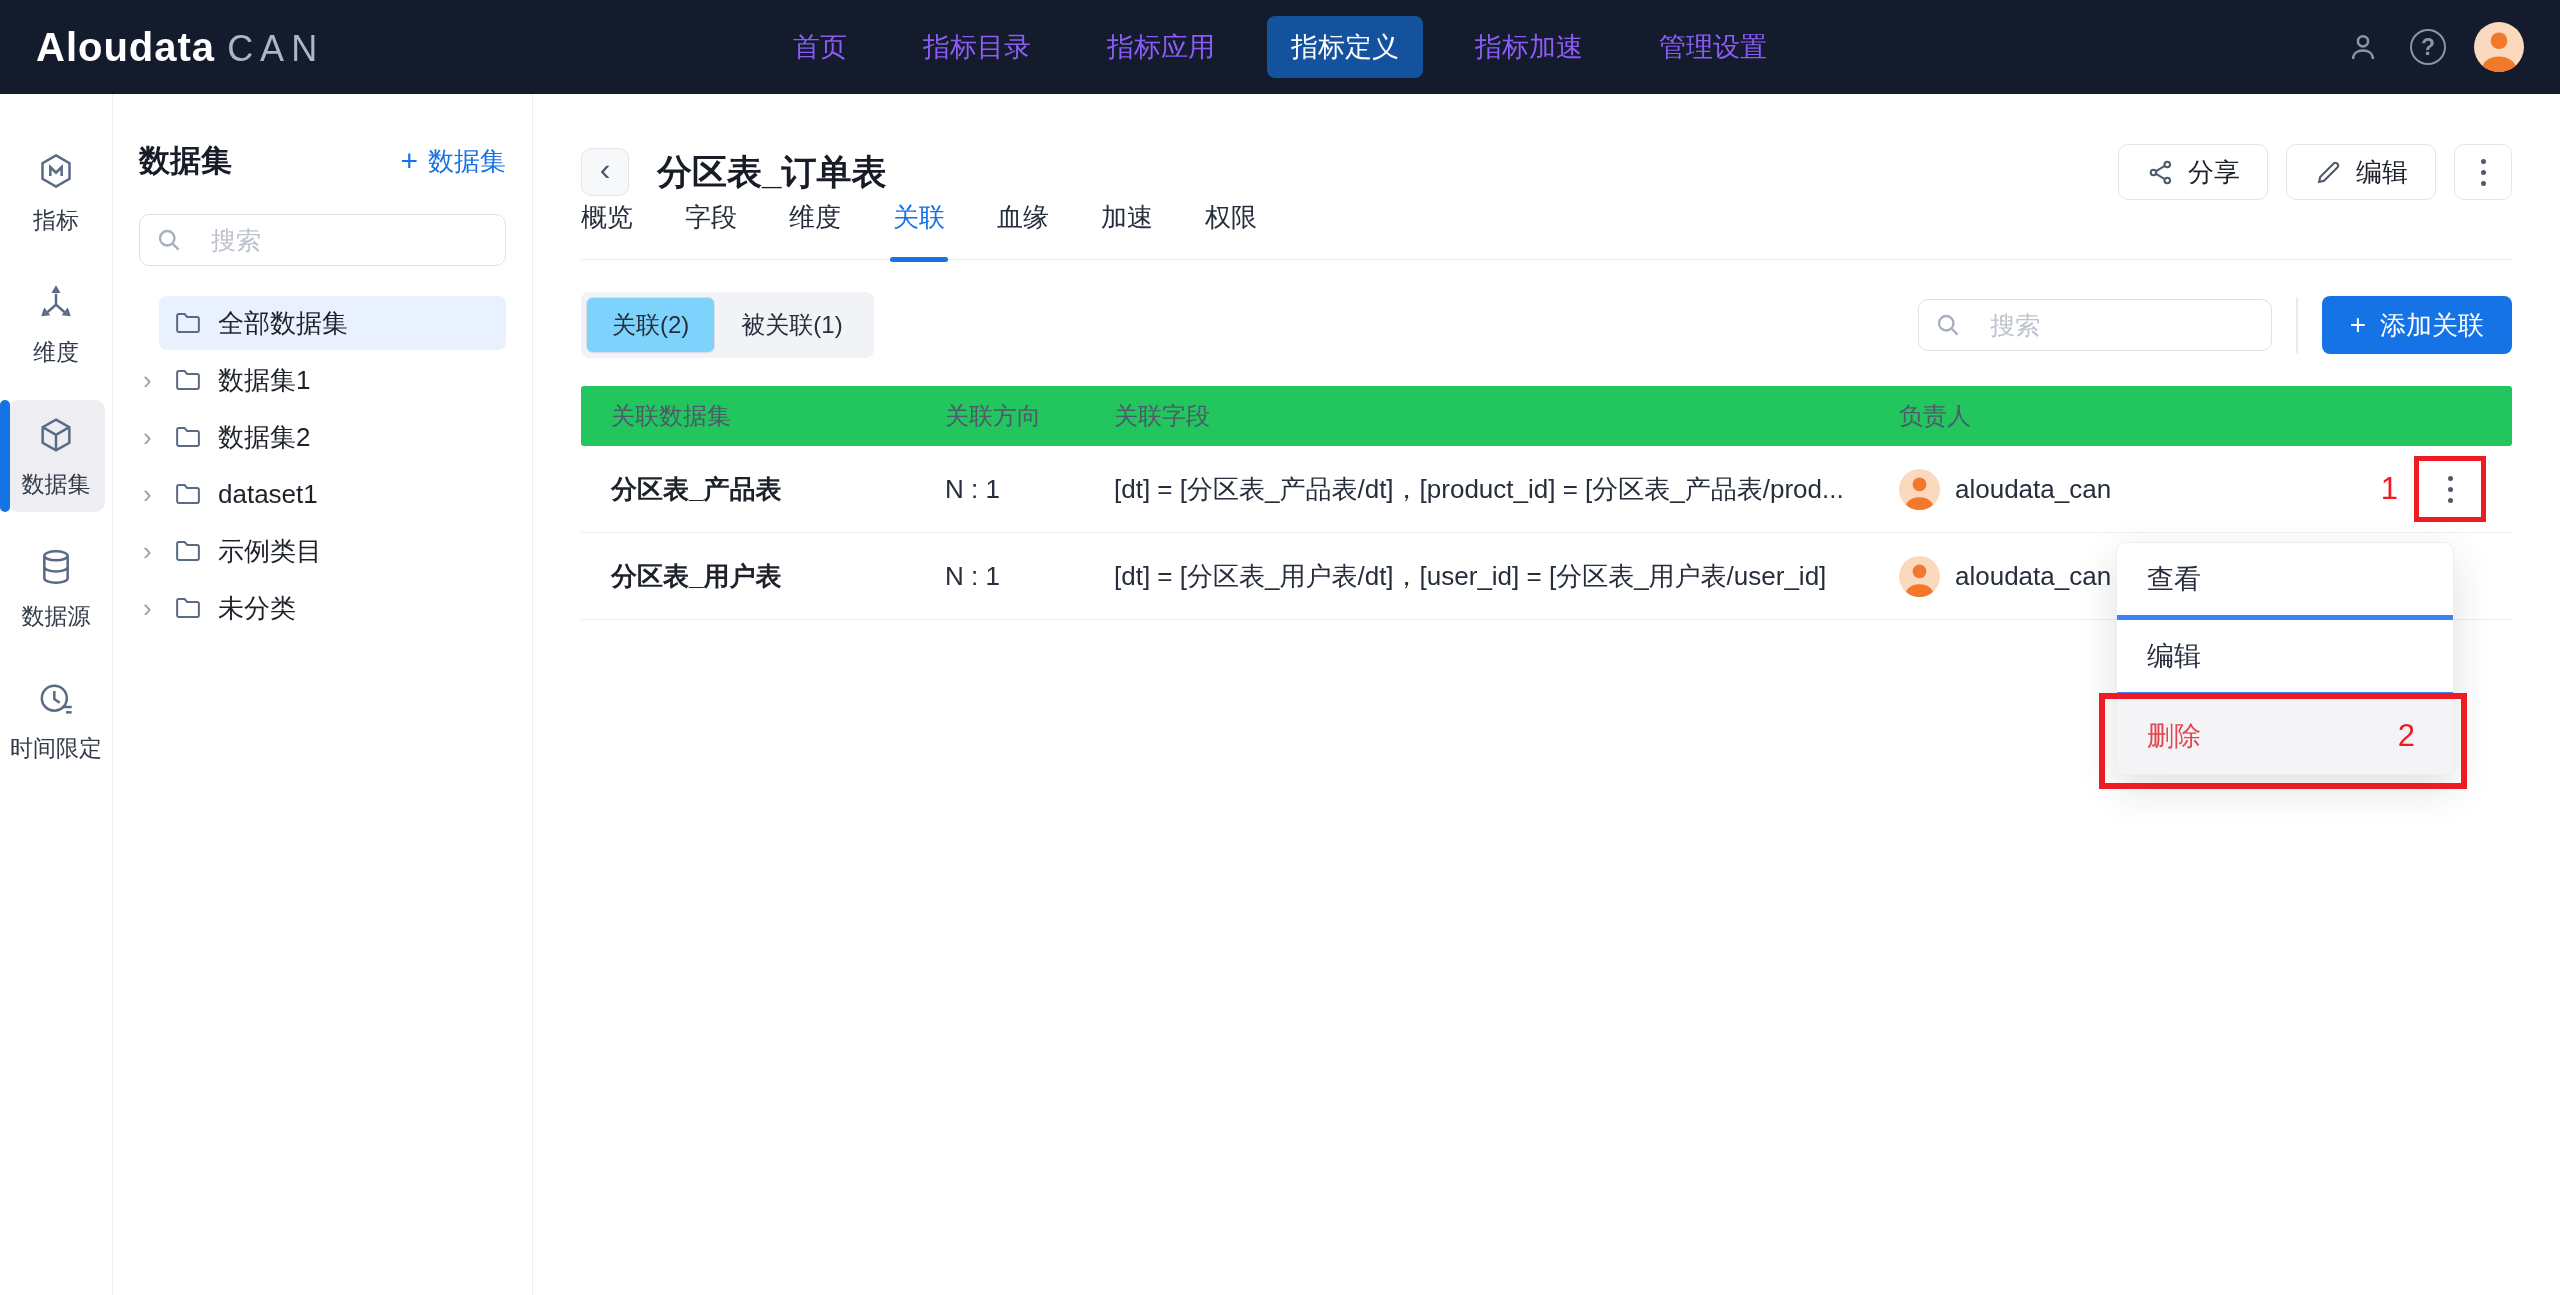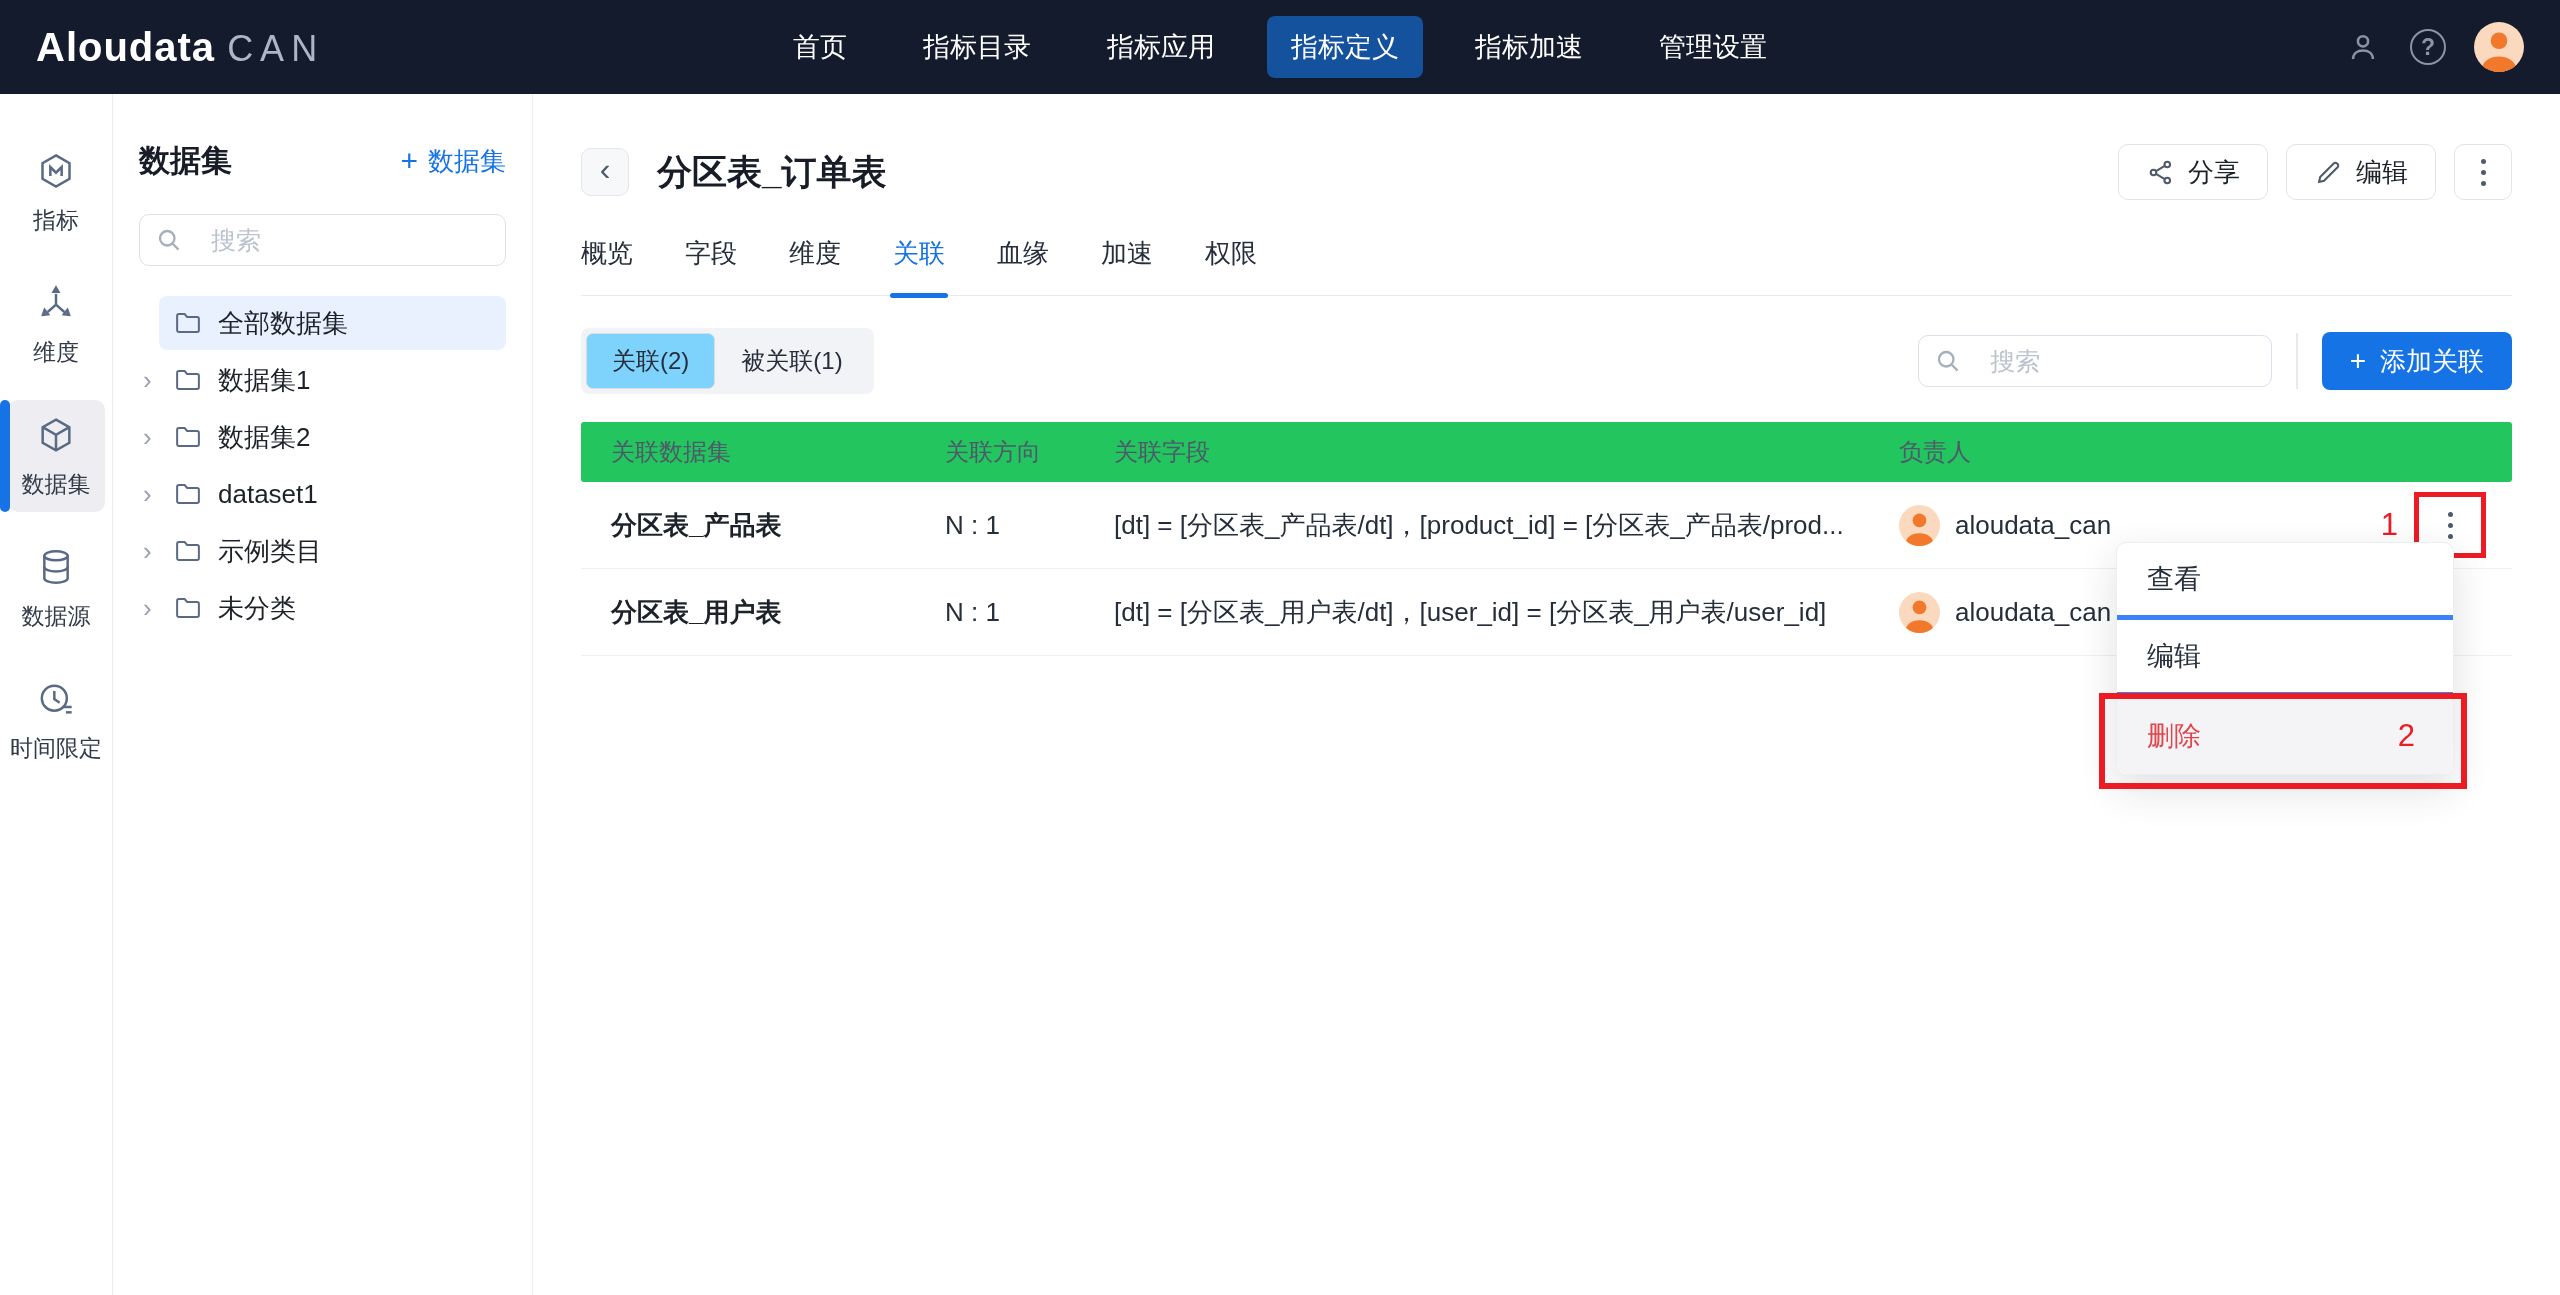--- a/index.html
+++ b/index.html
@@ -6,21 +6,21 @@
   html,body { width:2560px; height:1295px; }
   body { font-family:"Liberation Sans","DejaVu Sans",sans-serif; background:#fff; color:#1D2129; overflow:hidden; }
   .page { position:relative; width:2560px; height:1295px; }
 
   
   .navbar { position:relative; height:94px; background:#131B2D; display:flex; align-items:center; padding:0 36px; }
   .brand { display:flex; align-items:baseline; cursor:pointer; }
   .brand-name { color:#FFFFFF; font-size:40px; font-weight:700; letter-spacing:1px; }
   .brand-suffix { color:#AEB6C4; font-size:36px; font-weight:400; letter-spacing:7px; margin-left:12px; }
   .nav-center { position:absolute; left:50%; top:0; height:100%; transform:translateX(-50%); display:flex; align-items:center; gap:28px; }
-  .nav-item { color:#ffffff; font-size:27px; padding:13px 24px; border-radius:8px; white-space:nowrap; cursor:pointer; }
+  .nav-item { color:#8b5cf6; font-size:27px; padding:13px 24px; border-radius:8px; white-space:nowrap; cursor:pointer; }
   .nav-item.active { background:#14529E; color:#FFFFFF; }
   .nav-right { margin-left:auto; display:flex; align-items:center; gap:28px; }
   .nav-ico { width:38px; height:38px; display:flex; align-items:center; justify-content:center; cursor:pointer; }
   .nav-ico svg { width:34px; height:34px; stroke:#8B93A5; fill:none; stroke-width:1.8; }
   .help-circle { width:36px; height:36px; border:2.5px solid #8B93A5; border-radius:50%; color:#8B93A5; font-size:23px; font-weight:700; display:flex; align-items:center; justify-content:center; cursor:pointer; }
   .avatar { width:50px; height:50px; border-radius:50%; background:#FAD9BE; position:relative; overflow:hidden; cursor:pointer; }
   .avatar svg, .owner-avatar svg { position:absolute; left:0; top:0; width:100%; height:100%; }
 
   
   .body-row { display:flex; height:1201px; }
@@ -56,21 +56,21 @@
   .main-header { display:flex; align-items:center; margin-top:50px; }
   .back-btn { width:48px; height:48px; border:1.5px solid #E5E6EB; background:#F7F8FA; border-radius:10px; display:flex; align-items:center; justify-content:center; color:#4E5969; font-size:32px; line-height:1; cursor:pointer; padding-bottom:6px; }
   .main-title { font-size:35px; font-weight:700; color:#171C26; margin-left:28px; }
   .header-actions { margin-left:auto; display:flex; gap:18px; }
   .action-btn { height:56px; border:1.5px solid #E2E4EA; border-radius:10px; background:#fff; display:flex; align-items:center; gap:13px; padding:0 27px; font-size:26px; color:#1D2129; cursor:pointer; }
   .action-btn svg { width:29px; height:29px; stroke:#4E5969; fill:none; stroke-width:1.7; }
   .more-btn { width:58px; padding:0; justify-content:center; }
   .dots { display:flex; flex-direction:column; gap:6px; align-items:center; }
   .dots i { width:5px; height:5px; border-radius:50%; background:#4E5969; }
 
-  .tabs { display:flex; gap:52px; margin-top:36px; border-bottom:1.5px solid #E8EAEE; }
+  .tabs { display:flex; gap:52px; border-bottom:1.5px solid #E8EAEE; }
   .tab { font-size:26px; color:#272E3B; padding-bottom:24px; position:relative; cursor:pointer; white-space:nowrap; }
   .tab.active { color:#1673E6; }
   .tab.active::after { content:''; position:absolute; left:50%; transform:translateX(-50%); bottom:-3px; width:58px; height:5px; border-radius:3px; background:#1673E6; }
 
   .filter-row { display:flex; align-items:center; margin-top:32px; }
   .segmented { background:#F2F3F6; border-radius:8px; padding:5px; display:flex; }
   .segment { font-size:24px; color:#272E3B; padding:11px 25px; border-radius:7px; border:1.5px solid transparent; cursor:pointer; white-space:nowrap; }
   .segment.active { background:#7dd3fc; border-color:#D8DCE3; }
   .filter-right { margin-left:auto; display:flex; align-items:center; gap:24px; }
   .table-search { width:354px; margin-top:0; }

